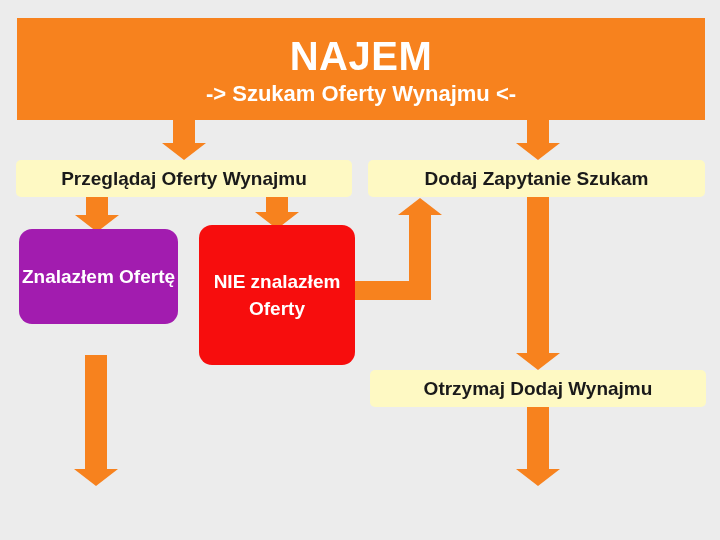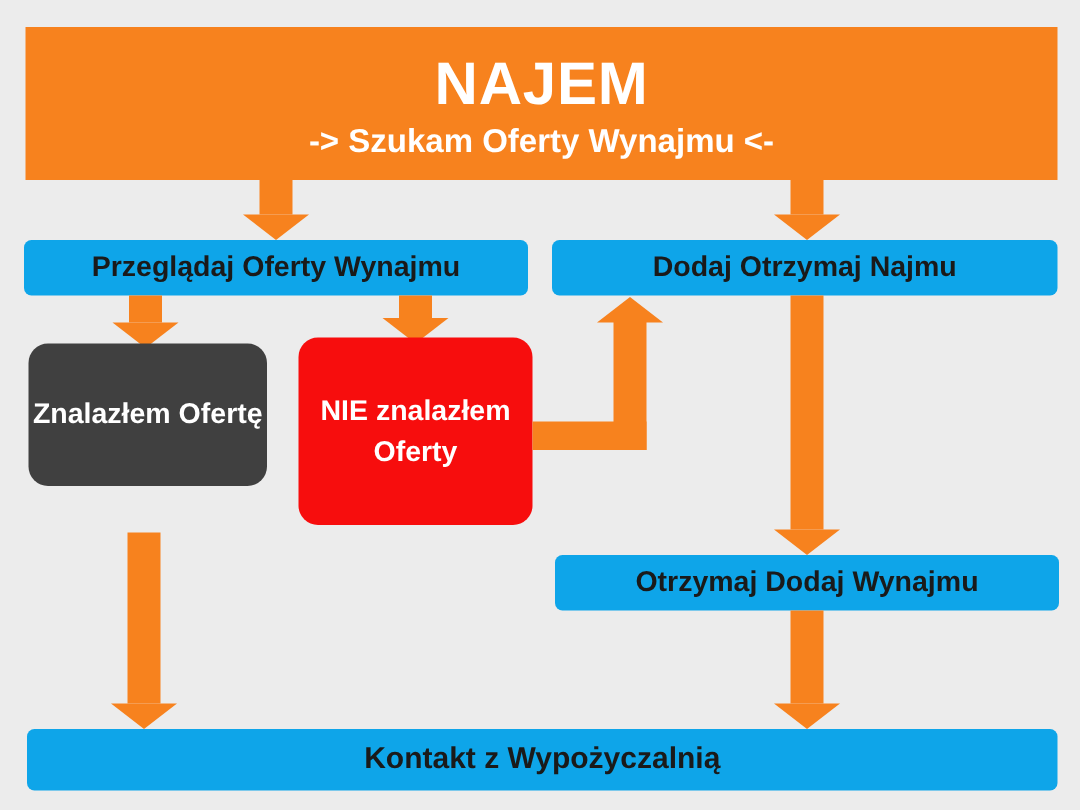--- a/index.html
+++ b/index.html
@@ -48,21 +48,21 @@
     color: #ffffff;
     font-size: 22px;
     font-weight: bold;
     line-height: 30px;
     text-align: right;
   }
 
   
   .wbox {
     position: absolute;
-    background: #0ea5e9;
+    background: #fef9c3;
     border-radius: 5px;
     display: flex;
     align-items: center;
     justify-content: center;
     color: #1a1a1a;
     font-weight: bold;
     box-sizing: border-box;
     text-align: center;
   }
   #box-przegladaj {
@@ -91,24 +91,24 @@
     justify-content: center;
     color: #ffffff;
     font-weight: bold;
     font-size: 19px;
     line-height: 27px;
     text-align: center;
     box-sizing: border-box;
   }
   #box-znalazlem {
     left: 19px; top: 217px; width: 159px; height: 95px;
-    background: #404040;
+    background: #a21caf;
   }
   #box-nie-znalazlem {
-    left: 199px; top: 213px; width: 156px; height: 125px;
+    left: 199px; top: 213px; width: 156px; height: 140px;
     background: #f70d0d;
   }
 
   
   .arrow-down {
     position: absolute;
   }
   .arrow-down .shaft {
     position: absolute;
     left: 50%;
@@ -162,21 +162,21 @@
     <div class="head"></div>
   </div>
 
   <div class="arrow-down" style="left:516px; top:108px; width:44px; height:40px;">
     <div class="shaft" style="width:22px; height:23px;"></div>
     <div class="head"></div>
   </div>
 
   <div class="wbox" id="box-przegladaj">Przeglądaj Oferty Wynajmu</div>
 
-  <div class="wbox" id="box-dodaj">Dodaj Otrzymaj Najmu</div>
+  <div class="wbox" id="box-dodaj">Dodaj Zapytanie Szukam</div>
 
   <div class="arrow-down" style="left:75px; top:185px; width:44px; height:35px;">
     <div class="shaft" style="width:22px; height:18px;"></div>
     <div class="head"></div>
   </div>
 
   <div class="arrow-down" style="left:255px; top:185px; width:44px; height:32px;">
     <div class="shaft" style="width:22px; height:15px;"></div>
     <div class="head"></div>
   </div>
@@ -204,15 +204,14 @@
     <div class="head"></div>
   </div>
 
   <div class="wbox" id="box-otrzymaj">Otrzymaj Dodaj Wynajmu</div>
 
   <div class="arrow-down" style="left:516px; top:395px; width:44px; height:79px;">
     <div class="shaft" style="width:22px; height:62px;"></div>
     <div class="head"></div>
   </div>
 
-  <div class="wbox" id="box-kontakt">Kontakt z Wypożyczalnią</div>
 
 </div>
 
 </body></html>

